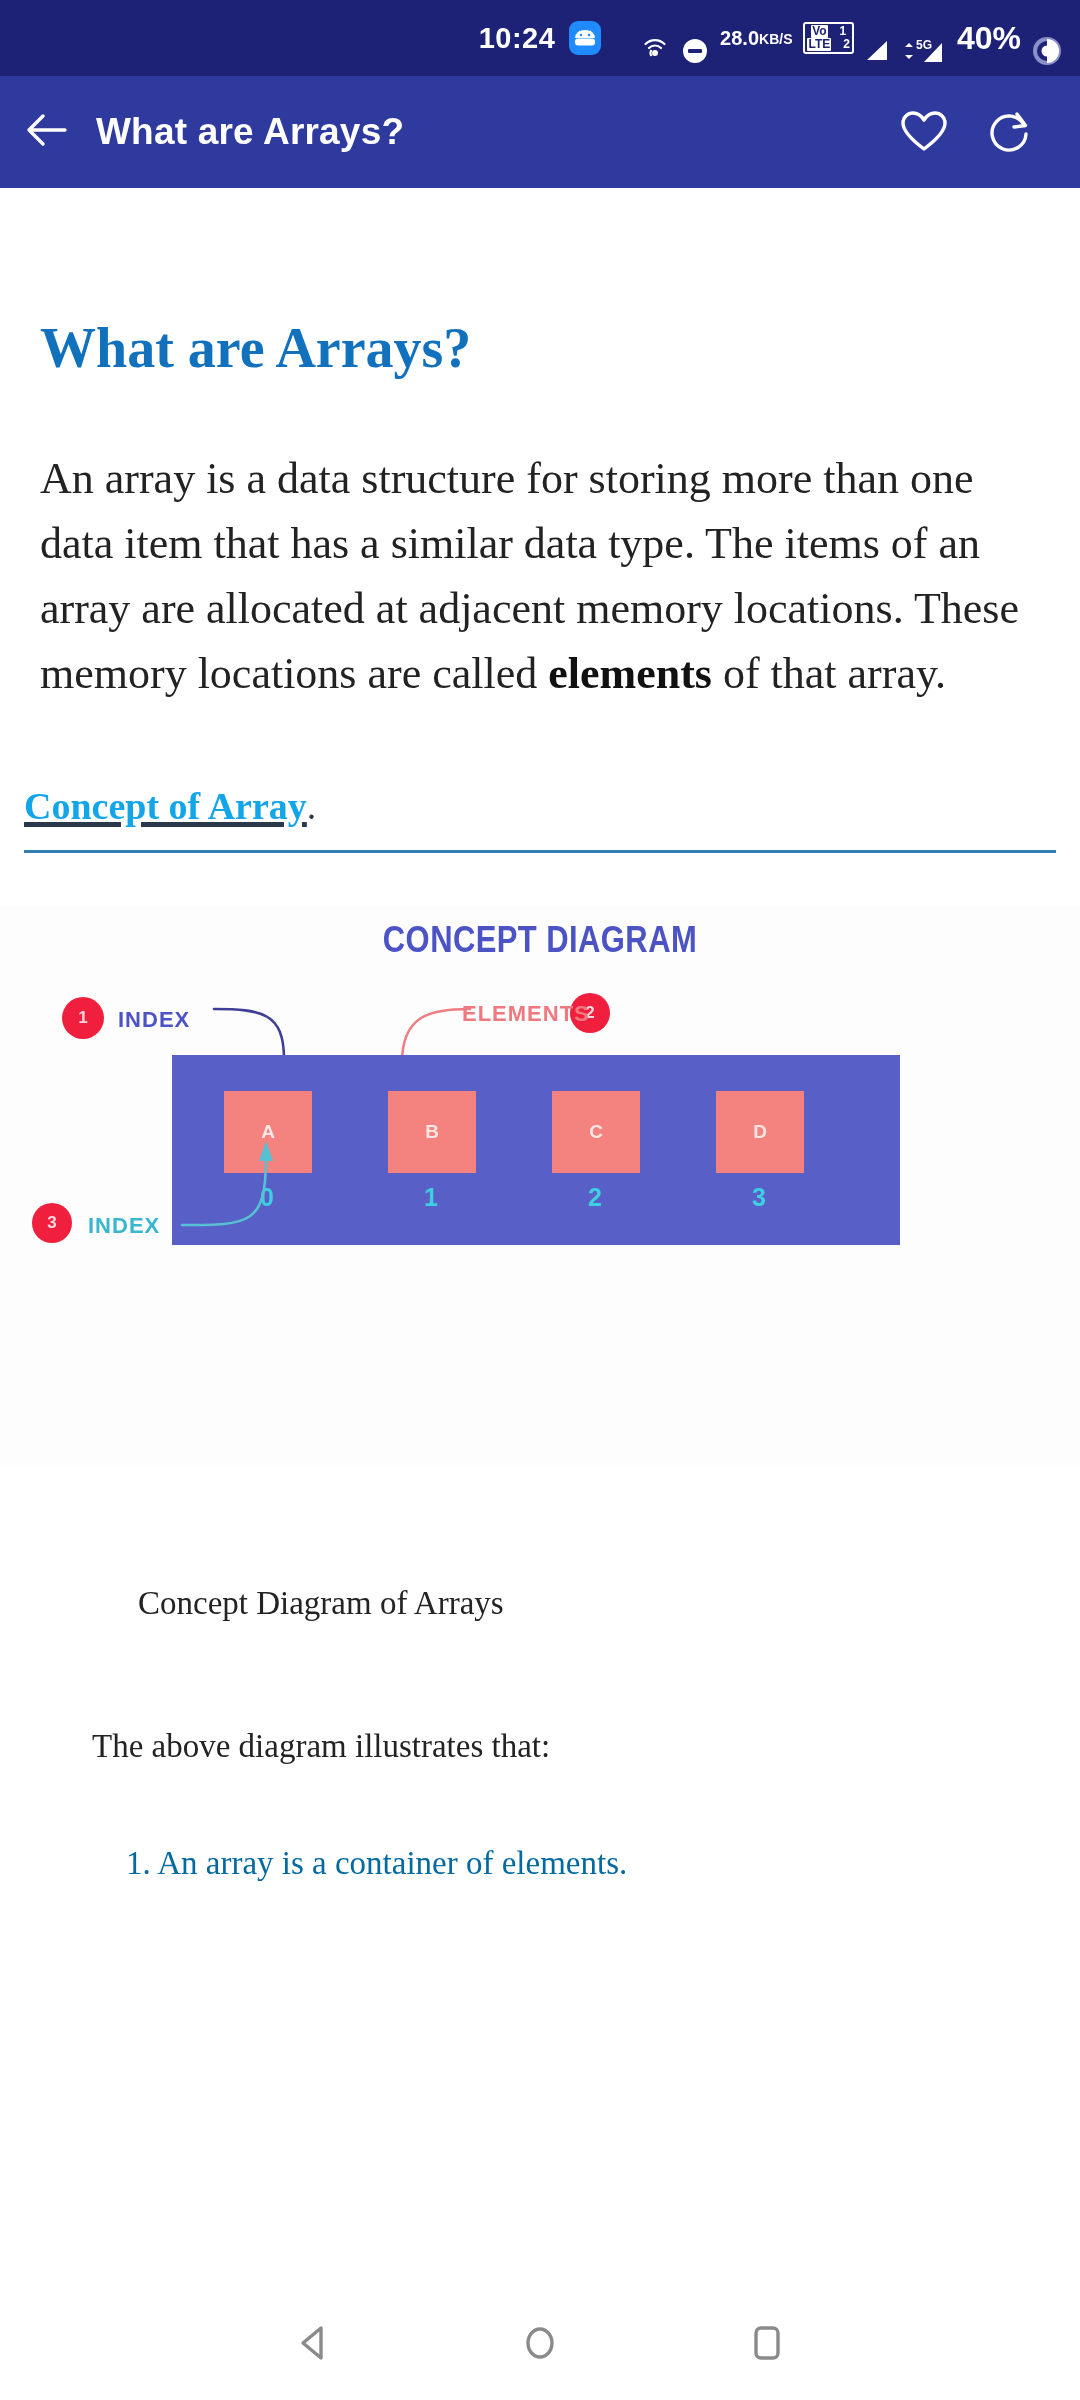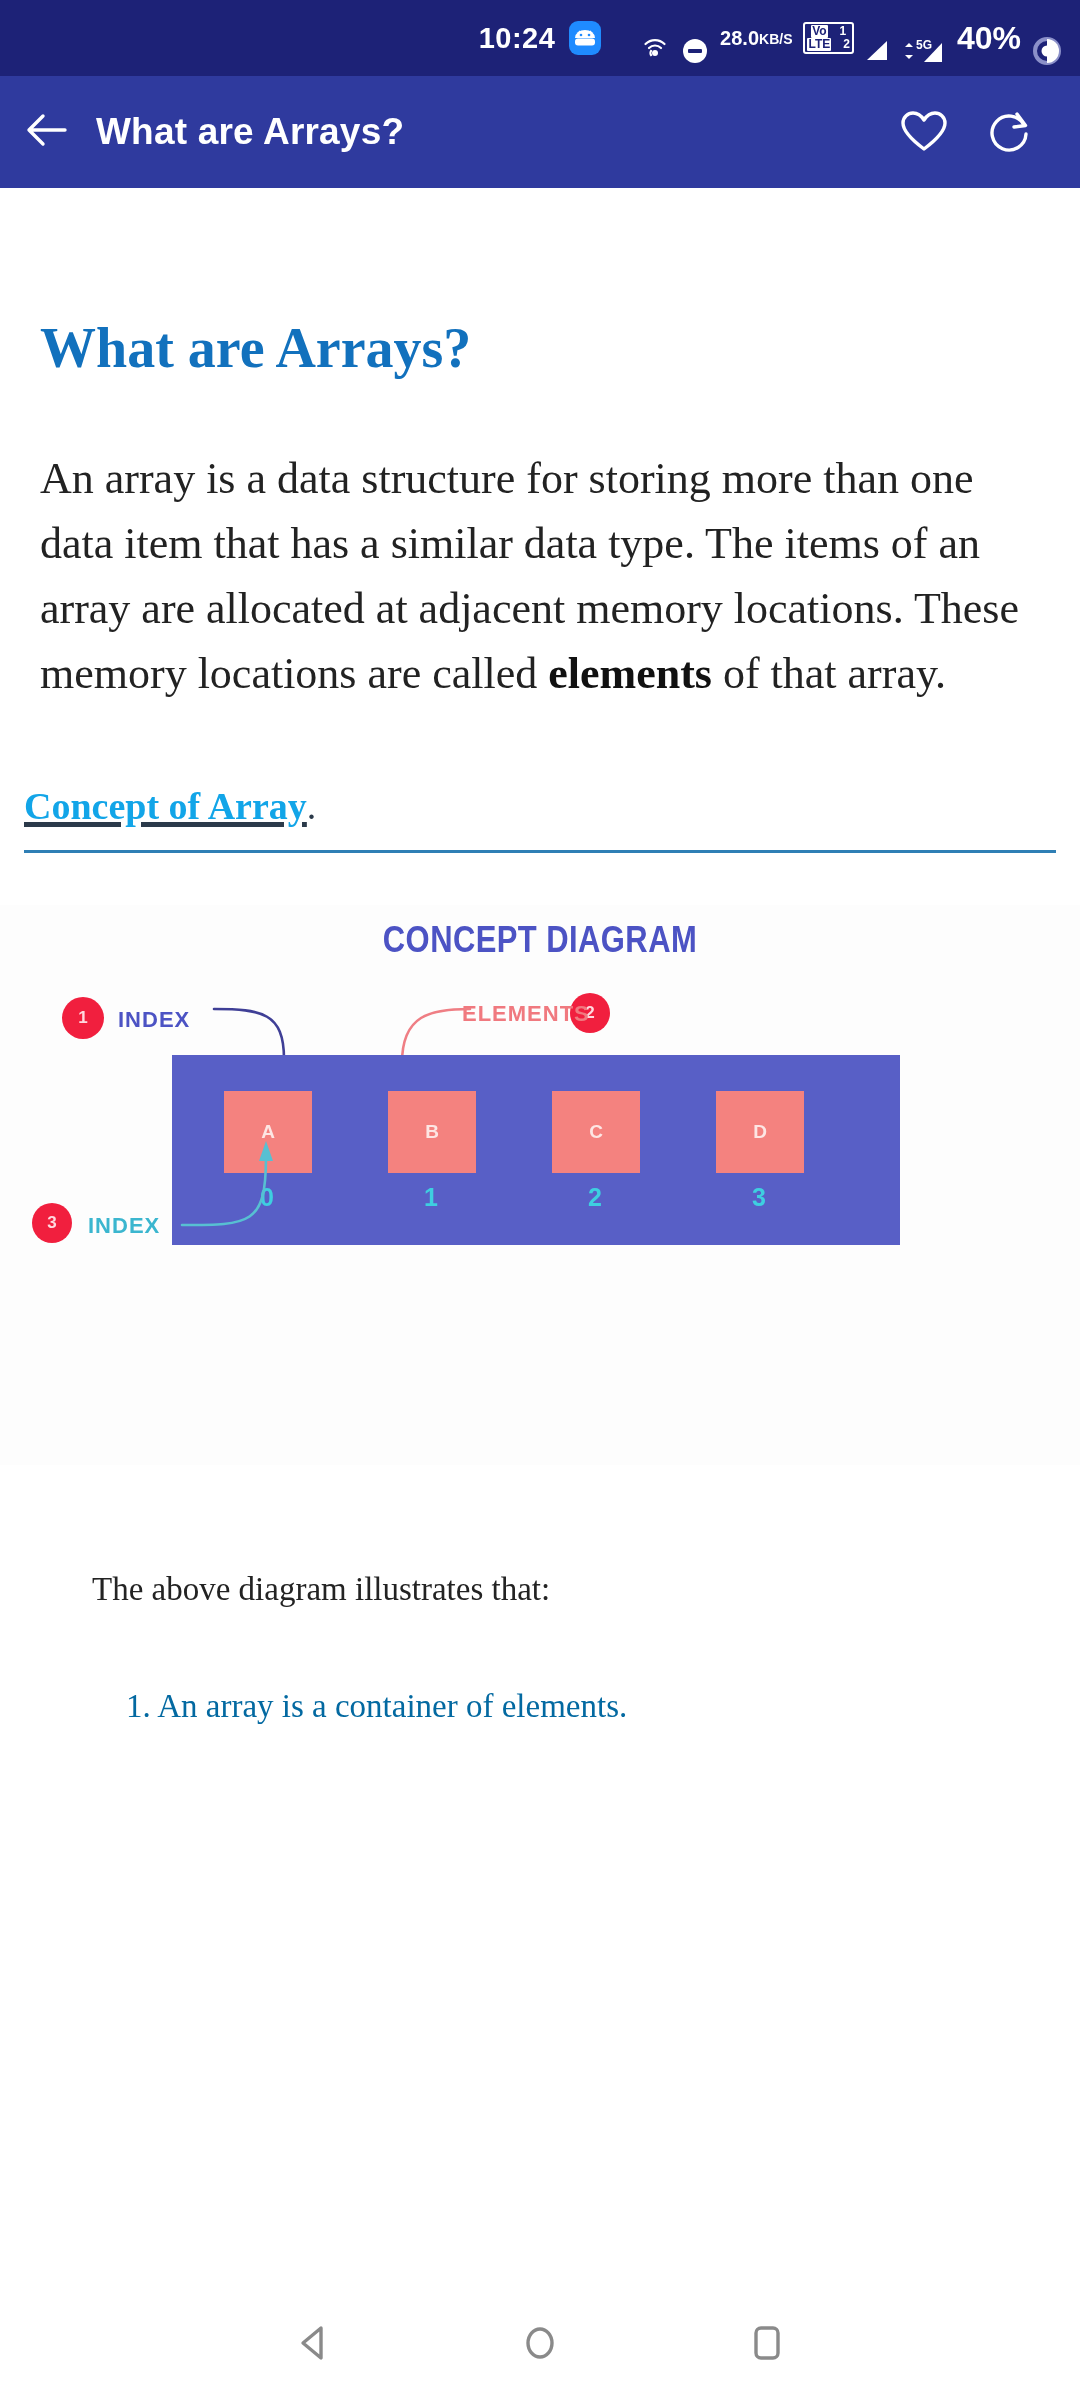--- a/index.html
+++ b/index.html
@@ -325,20 +325,21 @@
 
       <div class="badge" style="left:32px; top:298px; width:40px; height:40px;">3</div>
       <div class="dg-label lbl-index" style="left:88px; top:308px;">INDEX</div>
       <svg style="position:absolute; left:180px; top:228px;" width="120" height="104" viewBox="0 0 120 104">
         <path d="M2 92 C70 92 86 92 86 24" stroke="#57c0d2" stroke-width="2.6" fill="none" stroke-linecap="round"></path>
         <path d="M79 28 L86 8 L93 28 Z" fill="#57c0d2"></path>
       </svg>
 
     </div>
 
+    <div class="caption">Concept Diagram of Arrays</div>
     <div class="lead">The above diagram illustrates that:</div>
     <div class="listitem">1. An array is a container of elements.</div>
   </div>
 
   <div class="nav-bar">
     <div class="nav-btn">
       <span>
         <svg width="44" height="44" viewBox="0 0 44 44">
           <path d="M30 7 L12 22 L30 37 Z" fill="none" stroke="#8a8a8a" stroke-width="3.4" stroke-linejoin="round"></path>
         </svg>

